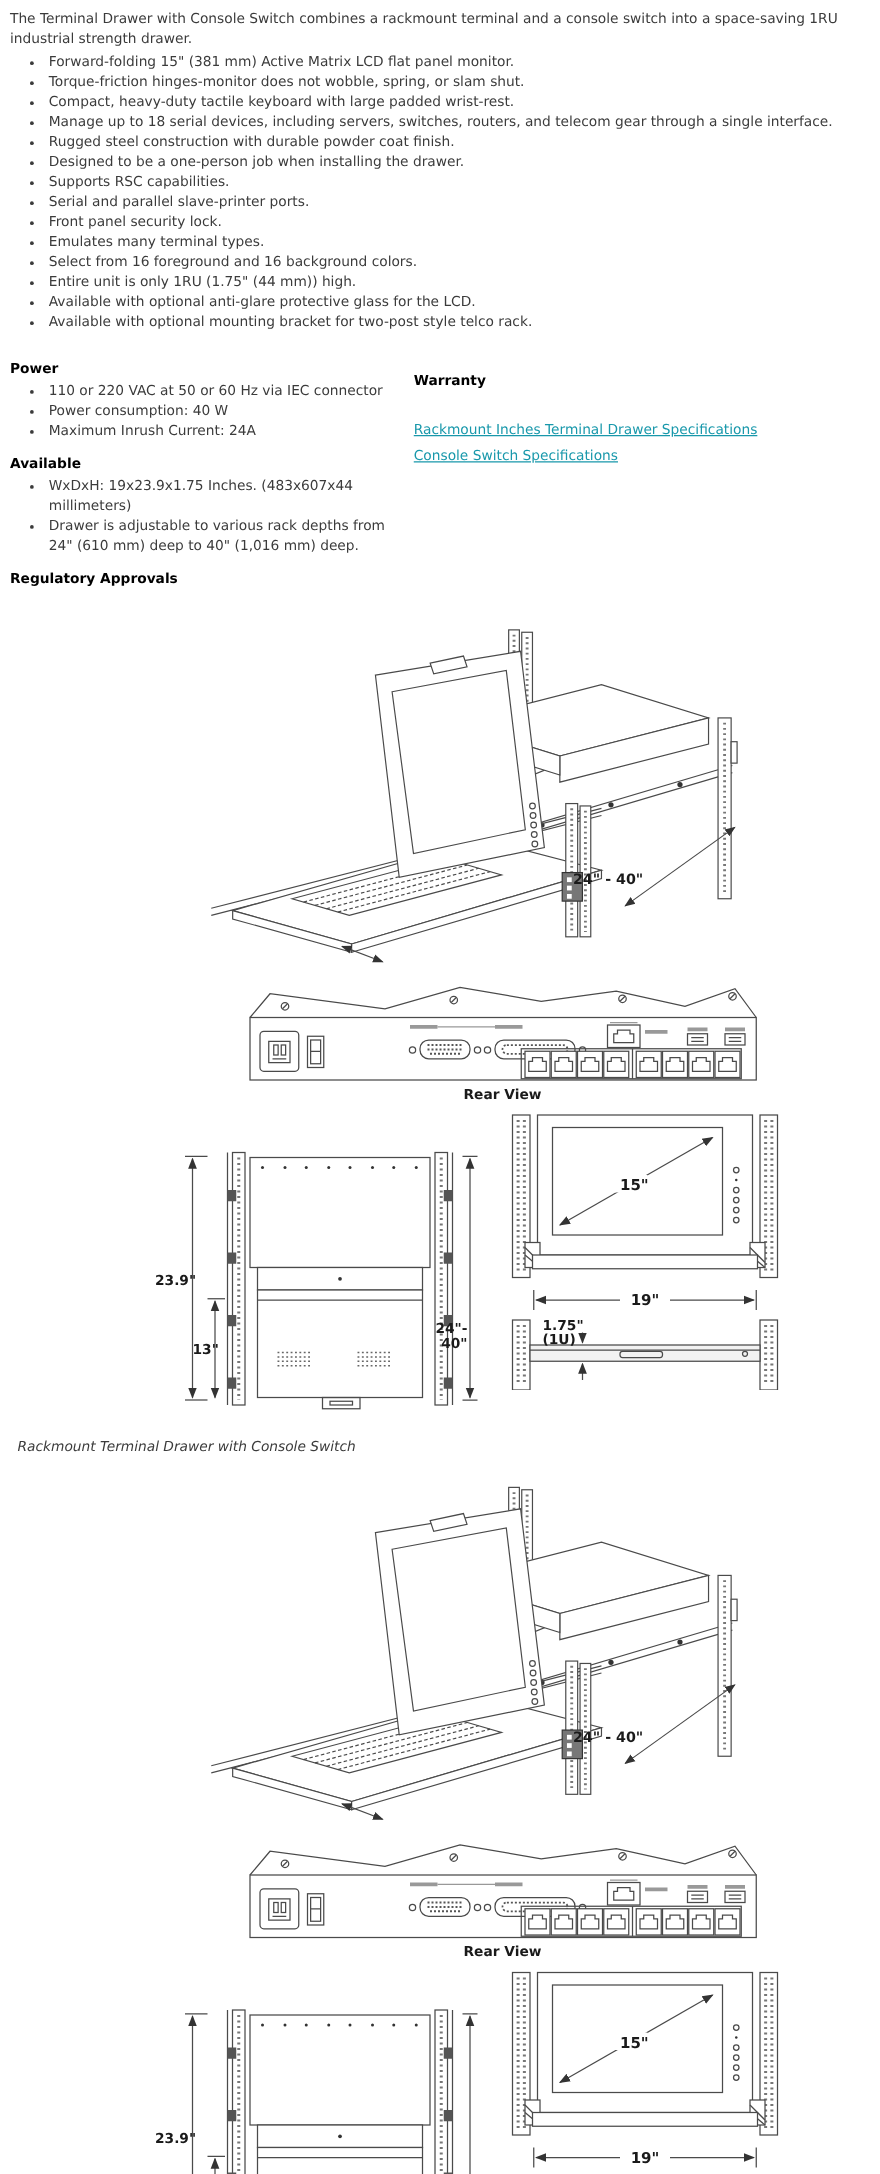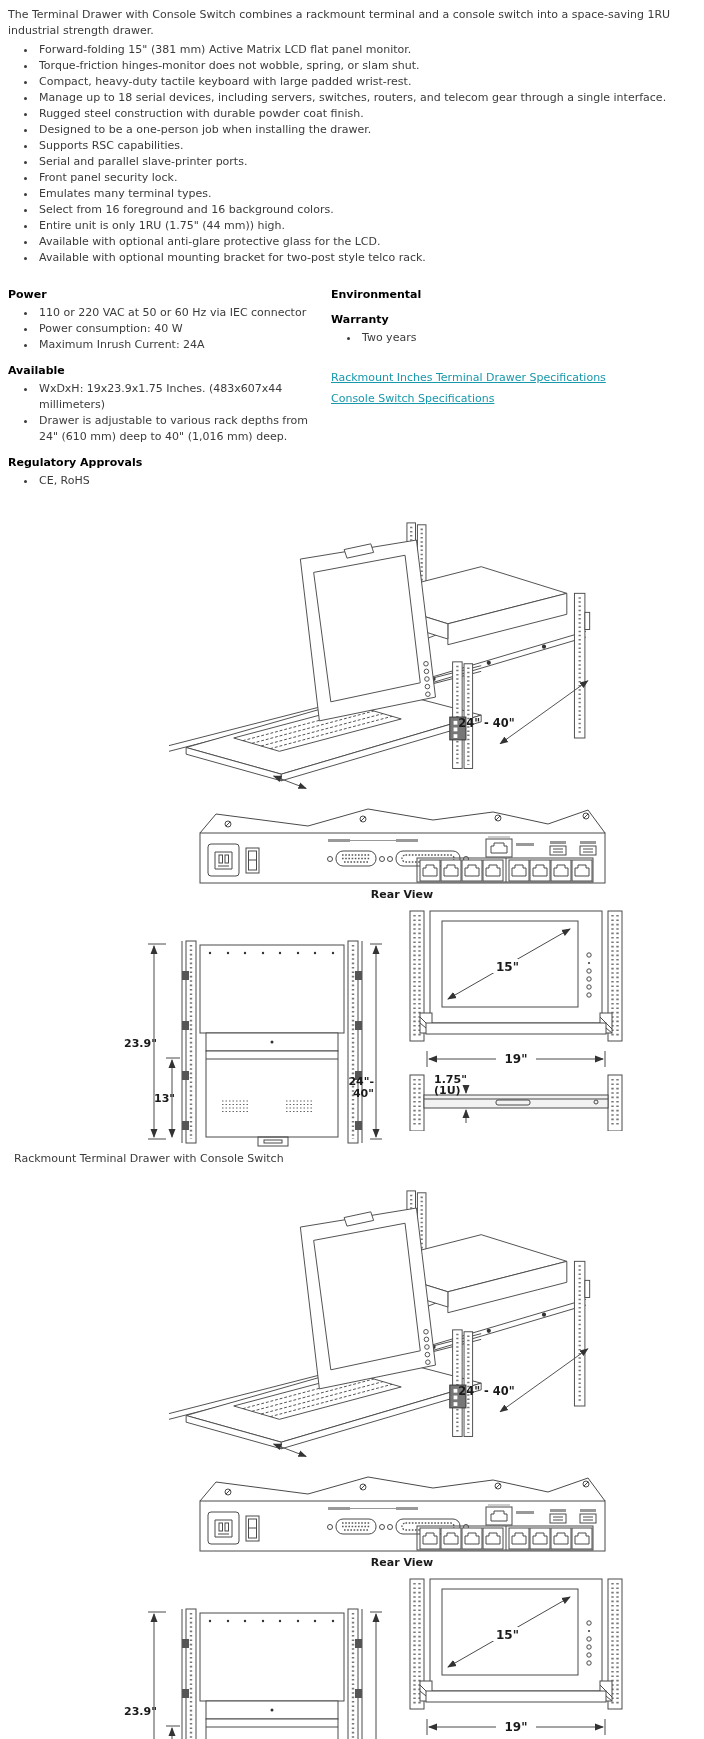--- a/index.html
+++ b/index.html
@@ -10,21 +10,21 @@
   ul.blist li{padding-left:2px;}
   .spec-cols{display:flex;margin-top:21px;}
   .col-left{width:318px;flex:0 0 318px;}
   .col-right{flex:1;padding-left:5px;}
   h3.spec-h{font-size:11px;font-weight:bold;color:#000;margin:0 0 3px 0;line-height:15px;}
   .spec-sec{margin-bottom:10px;}
   .spec-sec ul.blist{margin-top:1px;}
   .links{margin-top:24px;}
   .links a{color:#1898ab;display:inline-block;margin-bottom:5px;text-decoration:underline;}
   .diagram-block{margin-top:22px;}
-  .caption{margin:0 0 0 6px;color:#3b3b3b;}
+  .caption{margin:18px 0 0 6px;color:#3b3b3b;font-style:italic;}
   svg{display:block;}
   .iso{margin-left:148px;}
   .rear{margin-left:150px;margin-top:2px;}
   .dims-row{display:flex;margin-left:116px;margin-top:8px;align-items:flex-start;}
   .dims-row .tv{margin-top:26px;}
   .dims-row .fv{margin-left:10px;}
   .d{stroke:#4a4a4a;fill:none;stroke-width:1;}
   .df{stroke:#4a4a4a;fill:#fff;stroke-width:1;}
   .holes2{stroke:#777;stroke-width:2.4;stroke-dasharray:1.6 2.8;fill:none;}
   .vent{stroke:#666;stroke-width:1.2;stroke-dasharray:1.5 2;fill:none;}
@@ -67,34 +67,27 @@
       </div>
       <div class="spec-sec">
         <h3 class="spec-h">Available</h3>
         <ul class="blist">
           <li>WxDxH: 19x23.9x1.75 Inches. (483x607x44 millimeters)</li>
           <li>Drawer is adjustable to various rack depths from 24" (610 mm) deep to 40" (1,016 mm) deep.</li>
         </ul>
       </div>
       <div class="spec-sec">
         <h3 class="spec-h">Regulatory Approvals</h3>
-        <ul class="blist">
-          <li>CE, RoHS</li>
-        </ul>
       </div>
     </div>
     <div class="col-right">
       <div class="spec-sec">
-        <h3 class="spec-h">Environmental</h3>
       </div>
       <div class="spec-sec">
         <h3 class="spec-h">Warranty</h3>
-        <ul class="blist">
-          <li>Two years</li>
-        </ul>
       </div>
       <div class="links">
         <a href="#">Rackmount Inches Terminal Drawer Specifications</a><br>
         <a href="#">Console Switch Specifications</a>
       </div>
     </div>
   </div>
 
   <div id="diagram-blocks">
     <section class="diagram-block">

